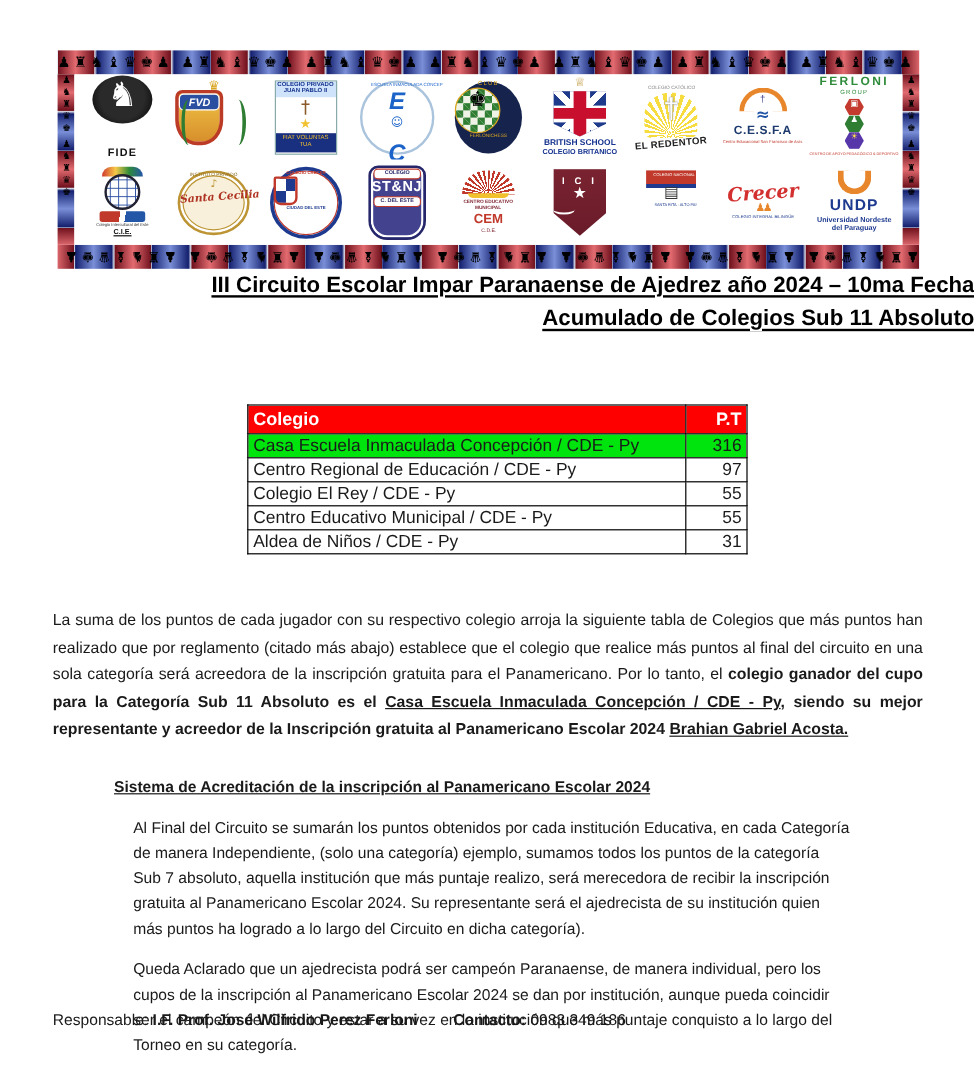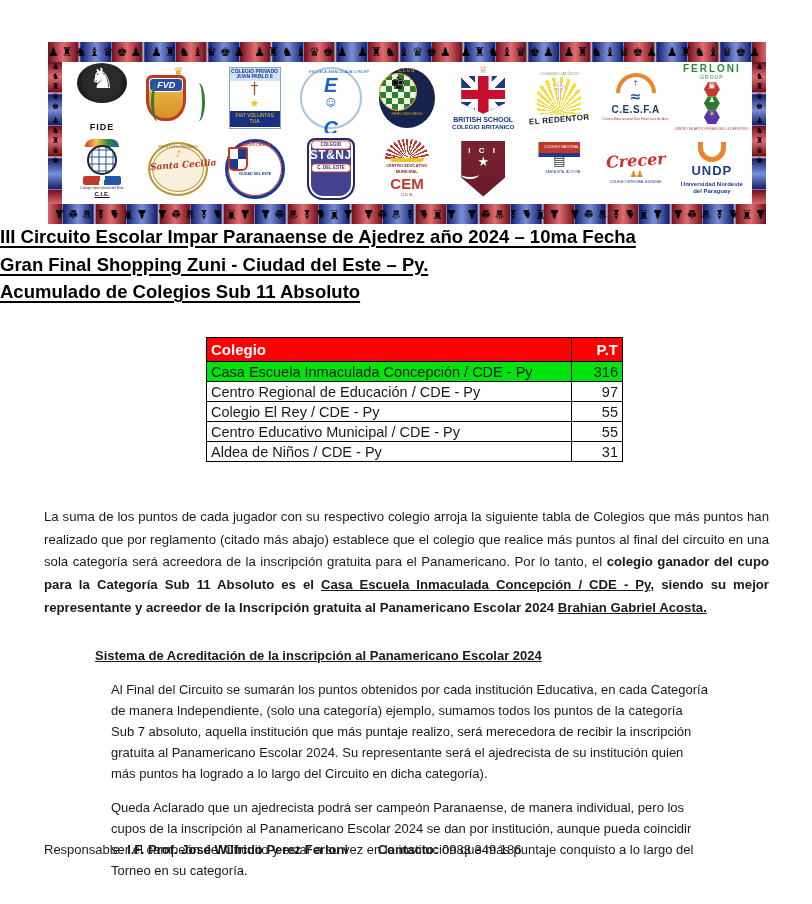--- a/index.html
+++ b/index.html
@@ -142,21 +142,21 @@
   .art-stnj{width:44px;height:58px;background:#42428f;border:2px solid #26266b;border-radius:8px 8px 16px 16px;
     box-shadow:inset 0 0 0 2px #fff;display:flex;flex-direction:column;align-items:center;justify-content:center;gap:2px;}
   .stnj-pill{background:#fff;color:#2b2b6b;font-size:5px;font-weight:800;padding:1px 3px;border-radius:4px;
     border:1px solid #c0392b;white-space:nowrap;transform:scale(.9);}
   .stnj-name{color:#fff;font-weight:900;font-size:12px;letter-spacing:.5px;}
   
   .cem-fan{width:44px;height:20px;border-radius:44px 44px 0 0;
     background:repeating-conic-gradient(from -80deg at 50% 100%,#c0392b 0 6deg,#fff 6deg 13deg);}
   .cem-base{width:34px;height:4px;background:#f2c12e;border-radius:0 0 6px 6px;margin:-1px 0 1px;}
   .cem-l1{font-size:5px;font-weight:800;color:#7a1f2b;transform:scale(.8);white-space:nowrap;line-height:1.05;}
-  .cem-name{font-size:15px;font-weight:900;color:#c0392b;line-height:1;}
+  .cem-name{font-size:11px;font-weight:900;color:#c0392b;line-height:1;}
   .cem-l3{font-size:5px;color:#7a1f2b;transform:scale(.85);}
   
   .art-ici{width:44px;height:56px;clip-path:polygon(0 0,100% 0,100% 66%,50% 100%,0 66%);
     background:linear-gradient(#7a2330,#691b2a);display:flex;flex-direction:column;align-items:center;
     gap:3px;padding-top:5px;box-sizing:border-box;}
   .ici-top{color:#fff;font-size:8px;letter-spacing:3px;font-weight:600;}
   .ici-runner{color:#fff;font-size:13px;line-height:1;font-family:"DejaVu Sans",sans-serif;}
   .ici-arc{width:18px;height:7px;border-bottom:2px solid #fff;border-radius:50%;}
   
   .art-sr{width:42px;height:54px;clip-path:polygon(0 0,100% 0,100% 68%,50% 100%,0 68%);
@@ -171,21 +171,21 @@
     transform:rotate(-4deg);}
   .crs-figs{color:#e8862c;font-size:9px;margin-top:-2px;letter-spacing:-2px;font-family:"DejaVu Sans",sans-serif;}
   .crs-sub{font-size:5px;color:#1d3a8f;transform:scale(.7);white-space:nowrap;}
   
   .undp-u{width:18px;height:15px;border:5px solid #e8862c;border-top:none;border-radius:0 0 18px 18px;margin-bottom:2px;}
   .undp-name{font-size:13px;font-weight:900;color:#1d3a8f;line-height:1;letter-spacing:1px;}
   .undp-sub{font-size:6px;font-weight:700;color:#1d3a8f;margin-top:2px;white-space:nowrap;}
   .undp-sub2{font-size:6px;font-weight:700;color:#1d3a8f;white-space:nowrap;}
 
   
-  .titles{position:absolute;left:0;right:0;top:226px;text-align:left;}
+  .titles{position:absolute;left:0;right:0;top:226px;text-align:right;}
   .title{font-size:18.5px;font-weight:700;color:#000;text-decoration:underline;
     text-decoration-thickness:2px;text-underline-offset:3px;margin-bottom:6.5px;line-height:21px;}
 
   
   #score-table{position:absolute;left:206px;top:337px;width:404px;border-collapse:collapse;
     font-size:14.5px;table-layout:fixed;}
   #score-table th,#score-table td{border:1.6px solid #000;padding:0 4px;overflow:hidden;white-space:nowrap;}
   #score-table th{background:var(--table-header-bg,#FE0000);color:var(--table-header-text,#fff);
     font-weight:700;height:23px;text-align:center;font-size:15px;}
   #score-table td{height:19px;}
@@ -374,21 +374,20 @@
             <span class="undp-name">UNDP</span>
             <span class="undp-sub">Universidad Nordeste</span>
             <span class="undp-sub2">del Paraguay</span>
           </div>
         </div>
     </div>
   </div>
 
   <div class="titles">
     <div class="title">III Circuito Escolar Impar Paranaense de Ajedrez año 2024 – 10ma Fecha</div>
-    <div class="title">Gran Final Shopping Zuni - Ciudad del Este – Py.</div>
     <div class="title">Acumulado de Colegios Sub 11 Absoluto</div>
   </div>
 
   <table id="score-table">
     <thead>
       <tr>
         <th class="col-colegio">Colegio</th>
         <th class="col-pt">P.T</th>
       </tr>
     </thead>

